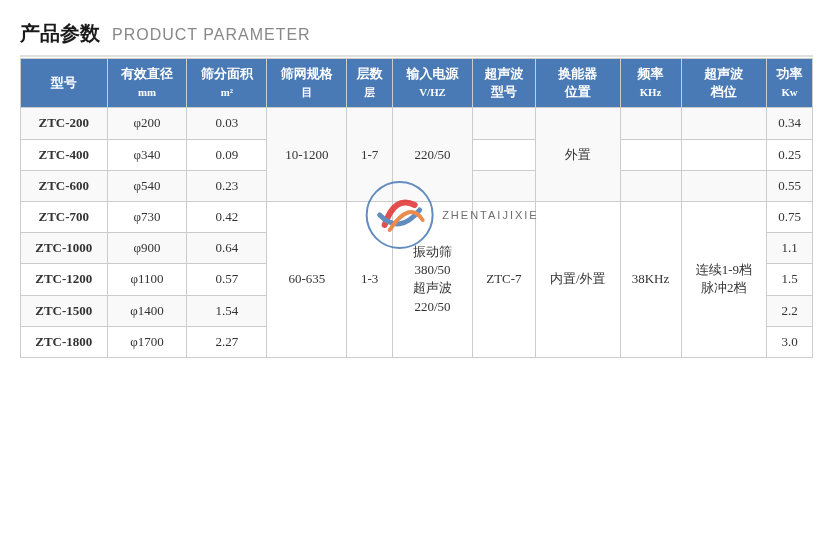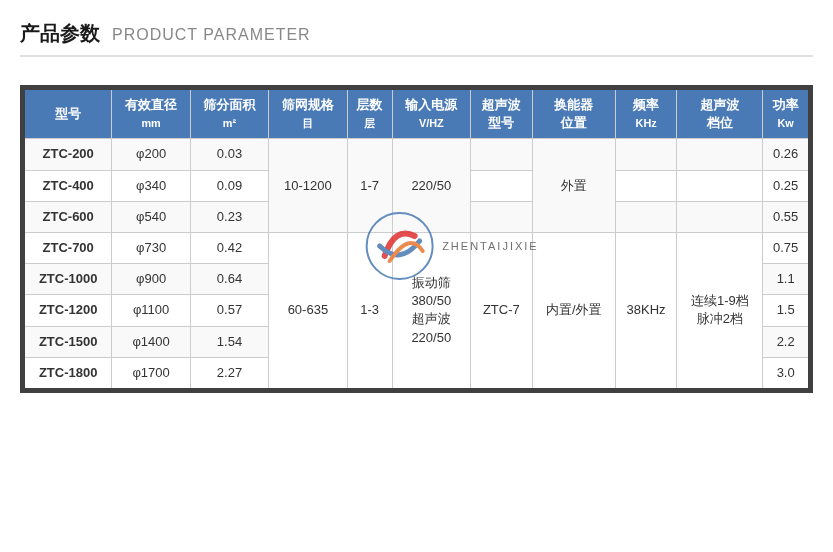--- a/index.html
+++ b/index.html
@@ -7,43 +7,44 @@
       font-family: "Microsoft YaHei", "SimHei", Arial, sans-serif;
       background: #fff;
       padding: 20px;
       font-size: 13px;
       color: #333;
     }
     .page-header {
       display: flex;
       align-items: baseline;
       gap: 12px;
-      margin-bottom: 28px;
+      margin-bottom: 1px;
       border-bottom: 2px solid #e0e0e0;
       padding-bottom: 8px;
     }
     .page-title {
       font-size: 20px;
       font-weight: bold;
       color: #1a1a1a;
     }
     .page-subtitle {
       font-size: 16px;
       color: #888;
       letter-spacing: 1px;
     }
     .table-wrapper {
       position: relative;
       overflow: hidden;
     }
     table {
       width: 100%;
       border-collapse: collapse;
-      border: 5px solid #404040;
+      border: 1px solid #404040;
       position: relative;
+      font-family: Liberation Serif, serif;
     }
     th, td {
       border: 1px solid #ccc;
       text-align: center;
       padding: 6px 4px;
       vertical-align: middle;
       line-height: 1.4;
     }
     thead tr:first-child th {
       background: #4a7ab5;
@@ -135,21 +136,21 @@
           <td style="font-weight: bold;">ZTC-200</td>
           <td>φ200</td>
           <td>0.03</td>
           <td rowspan="3">10-1200</td>
           <td rowspan="3">1-7</td>
           <td rowspan="3">220/50</td>
           <td></td>
           <td rowspan="3">外置</td>
           <td></td>
           <td></td>
-          <td>0.26</td>
+          <td>0.34</td>
         </tr>
         <tr>
           <td style="font-weight: bold;">ZTC-400</td>
           <td>φ340</td>
           <td>0.09</td>
           <td></td>
           <td></td>
           <td></td>
           <td>0.25</td>
         </tr>

